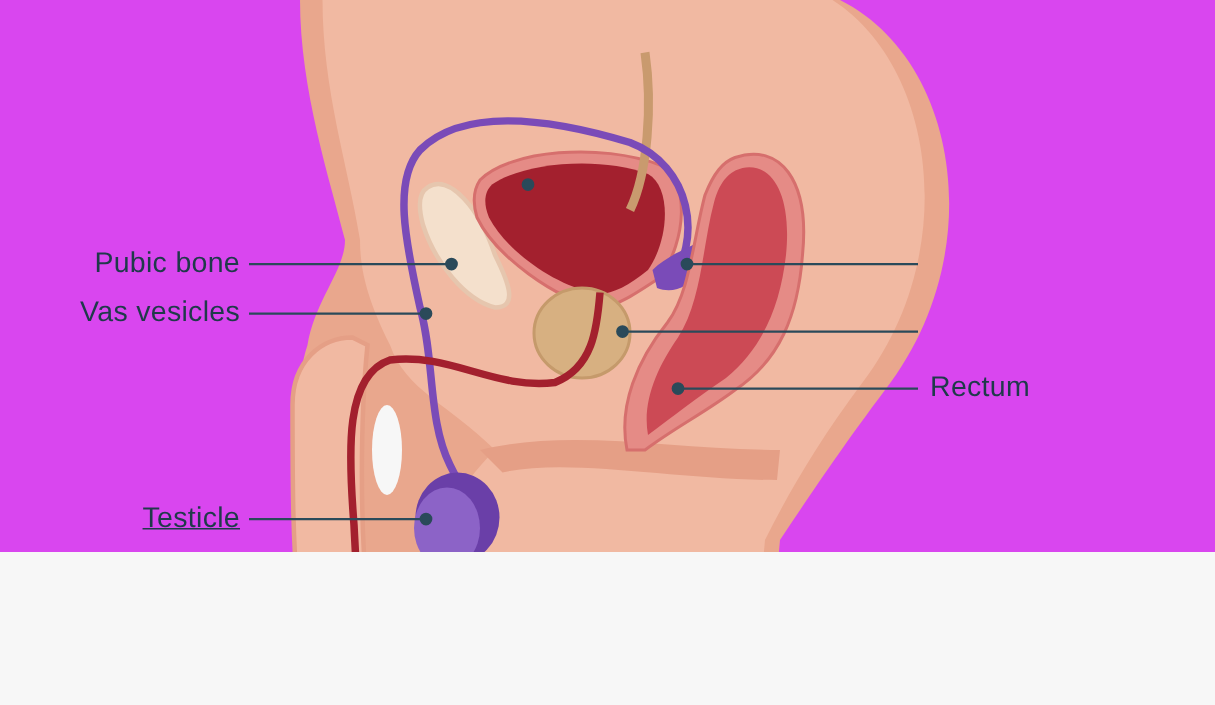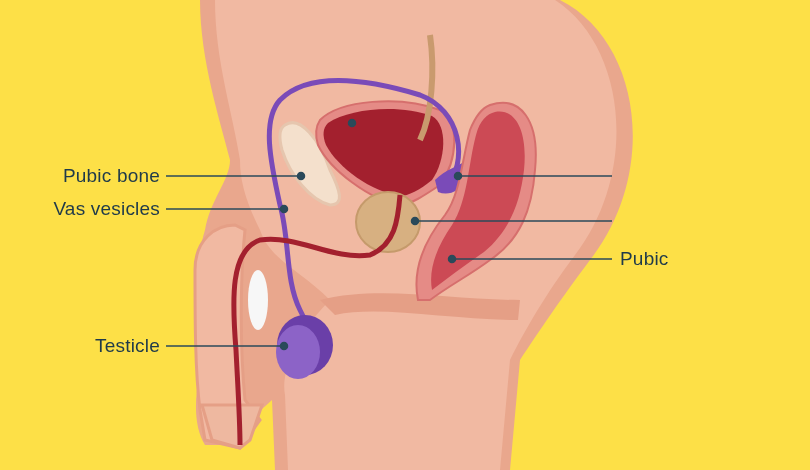--- a/index.html
+++ b/index.html
@@ -1,16 +1,16 @@
 <!DOCTYPE html>
 <html><head>
 <meta charset="utf-8">
 <style>
   html,body{margin:0;padding:0;background:#f7f7f7;}
-  #stage{position:relative;width:810px;height:470px;overflow:hidden;background:#fde047;font-family:"Liberation Sans","DejaVu Sans",sans-serif;}
+  #stage{position:relative;width:810px;height:368px;overflow:hidden;background:#d946ef;font-family:"Liberation Sans","DejaVu Sans",sans-serif;}
   svg{position:absolute;left:0;top:0;}
   .label{position:absolute;font-size:19px;color:#1f3a4a;white-space:nowrap;line-height:22px;letter-spacing:0.2px;}
   .right{text-align:left;}
   .left{text-align:right;}
 </style>
 </head>
 <body>
 
 <div id="stage">
   <svg width="810" height="470" viewBox="0 0 810 470">
@@ -57,15 +57,15 @@
       <line x1="415" y1="221" x2="612" y2="221"></line>
         <circle cx="415" cy="221" r="3.5"></circle>
       <line x1="452" y1="259" x2="612" y2="259"></line>
         <circle cx="452" cy="259" r="3.5"></circle>
       <circle cx="352" cy="123" r="3.5"></circle>
     </g>
   </svg>
 
   <div class="label left" style="right:650px;top:165px;">Pubic bone</div>
   <div class="label left" style="right:650px;top:198px;">Vas vesicles</div>
-  <div class="label left" style="right:650px;top:335px;">Testicle</div>
-  <div class="label right" style="left:620px;top:248px;">Pubic</div>
+  <div class="label left" style="right:650px;top:335px;text-decoration:underline;">Testicle</div>
+  <div class="label right" style="left:620px;top:248px;">Rectum</div>
 </div>
 
 </body></html>

